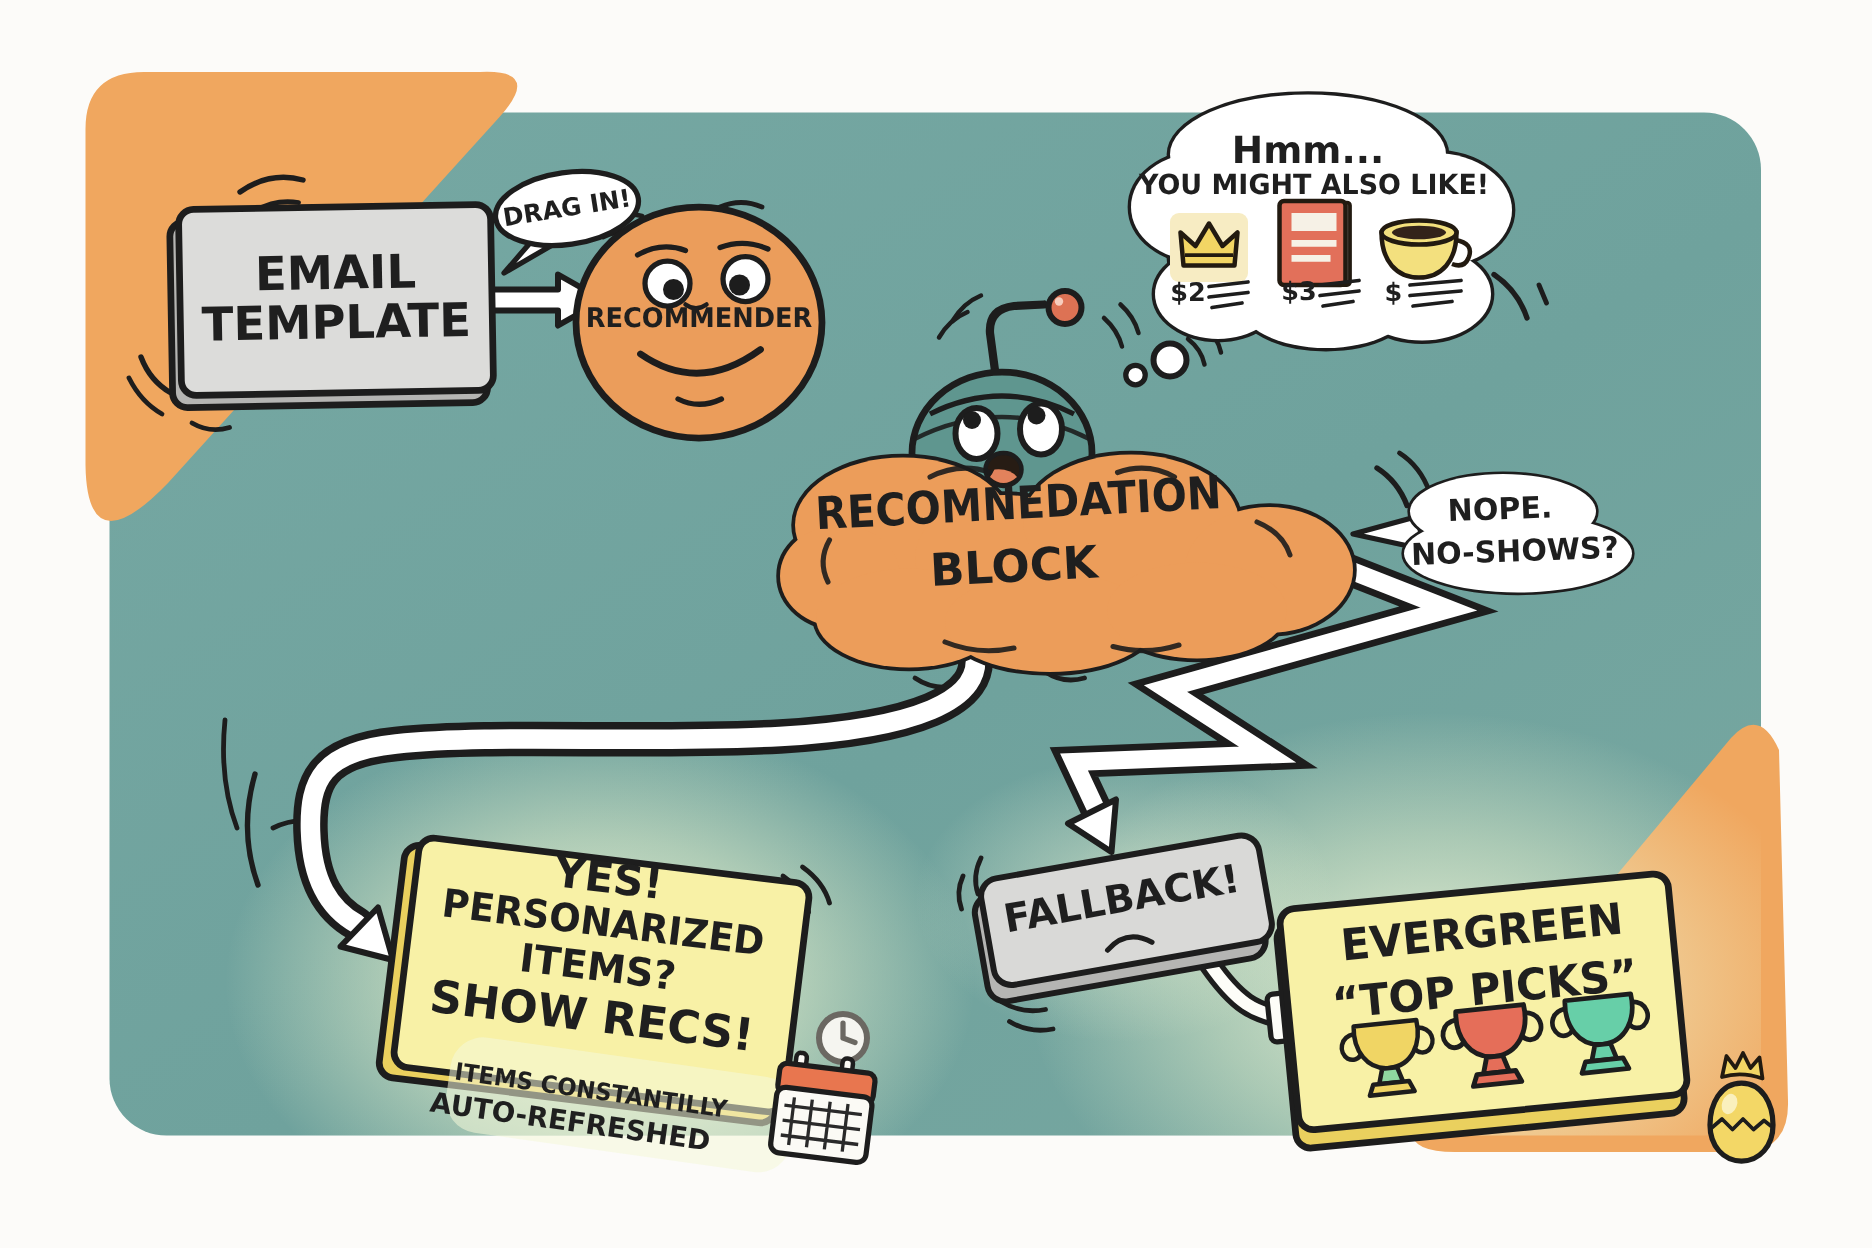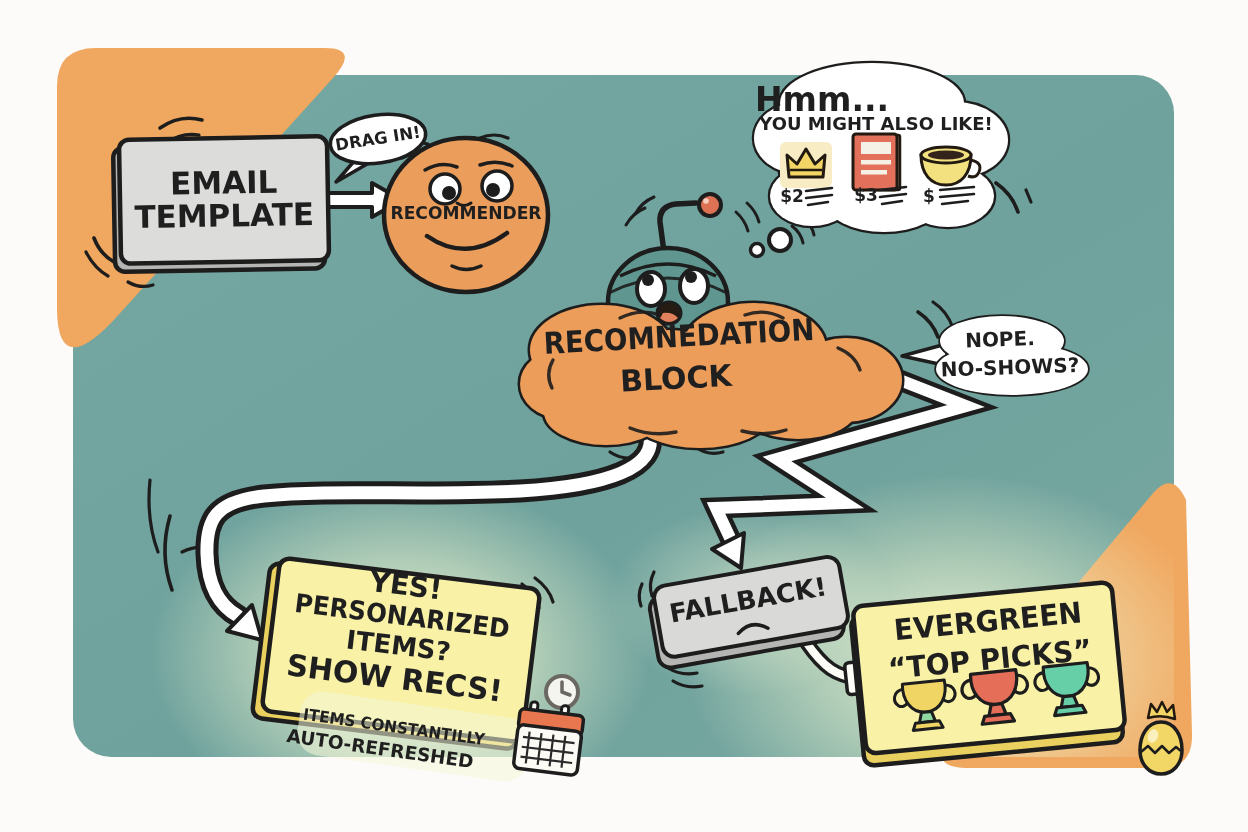--- a/index.html
+++ b/index.html
@@ -303,21 +303,21 @@
 
 <div class="txt" style="left:224px;top:200px;font-size:31px;transform:translate(-50%,-50%) rotate(-1deg);">
   <span>EMAIL</span>
   <span>TEMPLATE</span>
 </div>
 
 <div class="txt" style="left:378px;top:139px;font-size:16.5px;transform:translate(-50%,-50%) rotate(-9deg);">DRAG IN!</div>
 
 <div class="txt" style="left:466px;top:213px;font-size:18px;transform:translate(-50%,-50%) scaleX(0.95);">RECOMMENDER</div>
 
-<div class="txt" style="left:822px;top:100px;font-size:33px;transform:translate(-50%,-50%);">Hmm...</div>
+<div class="txt" style="left:872px;top:100px;font-size:25px;transform:translate(-50%,-50%);">Hmm...</div>
 <div class="txt" style="left:876px;top:124px;font-size:18.5px;transform:translate(-50%,-50%) scaleX(0.97);">YOU MIGHT ALSO LIKE!</div>
 
 <div class="txt" style="left:792px;top:196px;font-size:17px;transform:translate(-50%,-50%);">$2</div>
 <div class="txt" style="left:866px;top:195px;font-size:17px;transform:translate(-50%,-50%);">$3</div>
 <div class="txt" style="left:929px;top:196px;font-size:17px;transform:translate(-50%,-50%);">$</div>
 
 <div class="txt" style="left:679px;top:337px;font-size:30px;transform:translate(-50%,-50%) rotate(-3deg) scaleX(0.92);">RECOMNEDATION</div>
 <div class="txt" style="left:676px;top:379px;font-size:30px;transform:translate(-50%,-50%) rotate(-3deg);">BLOCK</div>
 
 <div class="txt" style="left:1000px;top:340px;font-size:20px;transform:translate(-50%,-50%) rotate(-2deg);">NOPE.</div>

